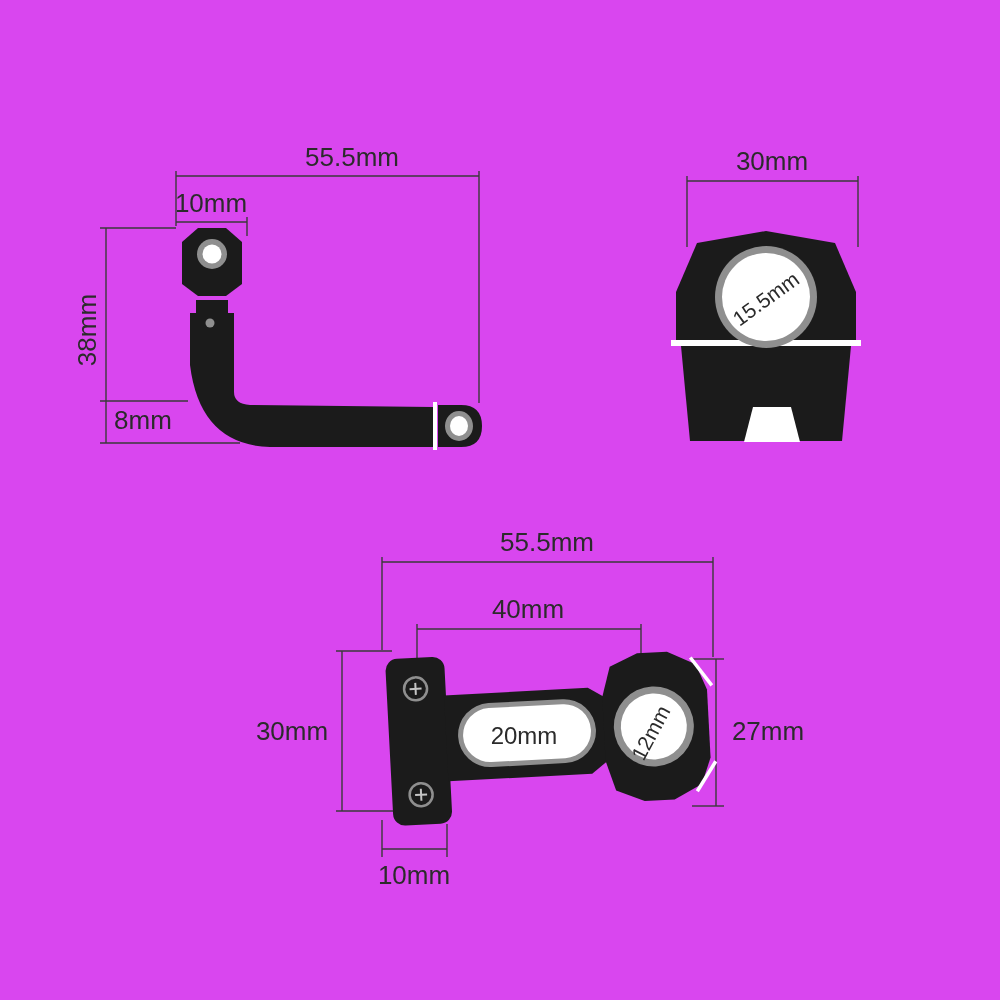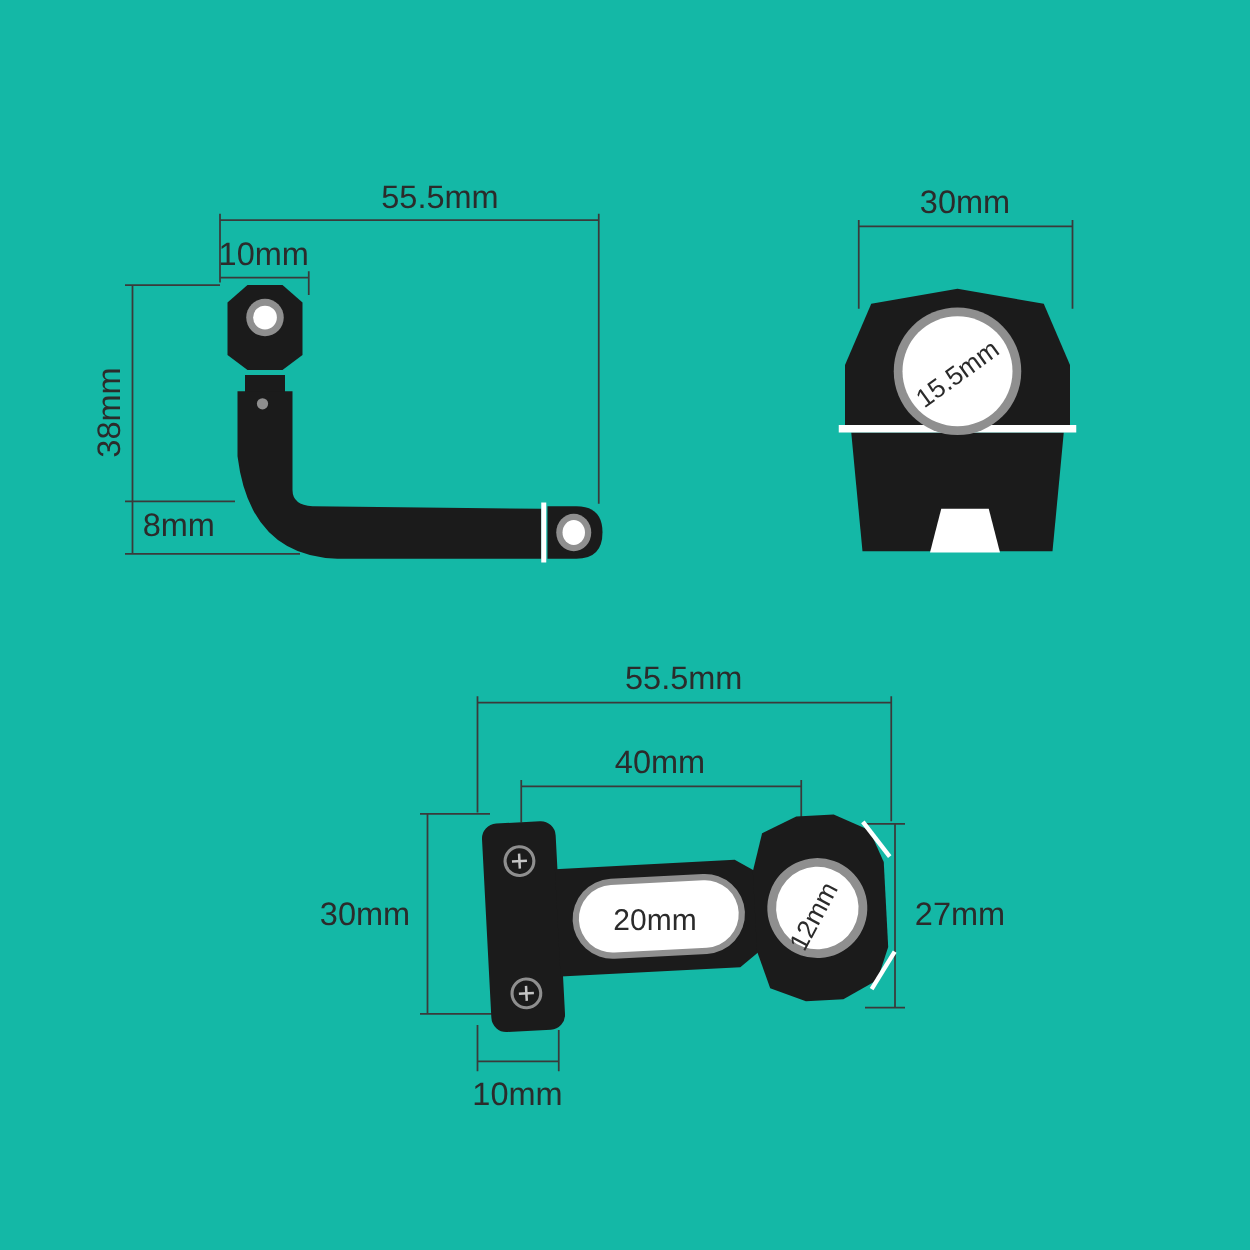--- a/index.html
+++ b/index.html
@@ -1,19 +1,19 @@
 <!DOCTYPE html>
 <html><head>
 <meta charset="utf-8">
 <style>
   html,body{margin:0;padding:0;background:#ffffff;}
   .canvas{
     position:relative;
     width:1000px;height:1000px;
-    background:#14b8a6;
+    background:#d946ef;
     overflow:hidden;
     font-family:"Liberation Sans",sans-serif;
     text-align:right;
   }
   svg{display:block;}
   svg text{font-family:"Liberation Sans",sans-serif;}
   .dims line{stroke-width:1.4;fill:none;}
   .dim-label{font-size:26px;}
   .dim-label-small{font-size:21px;}
   .slot-label{font-size:24px;}

